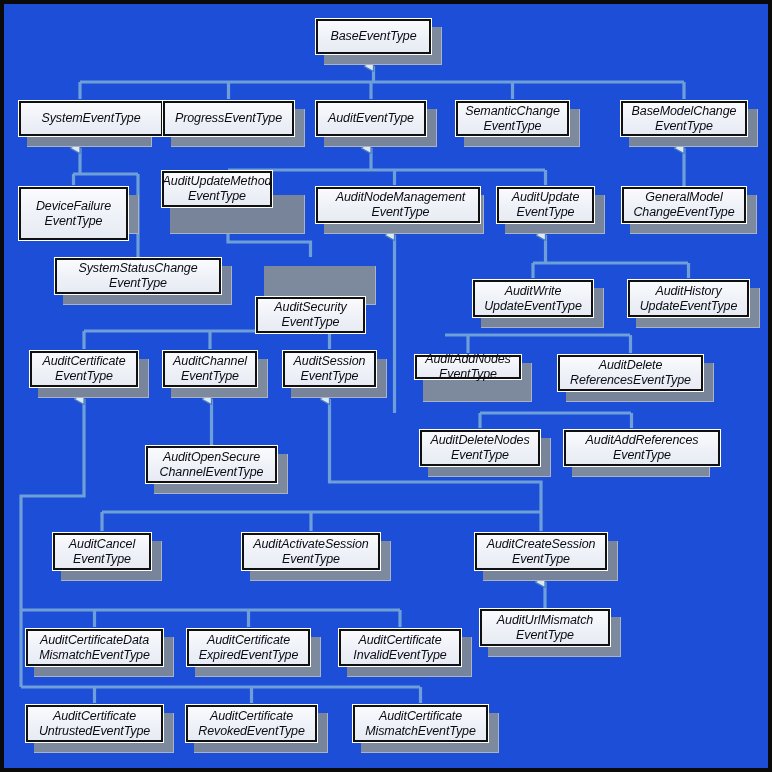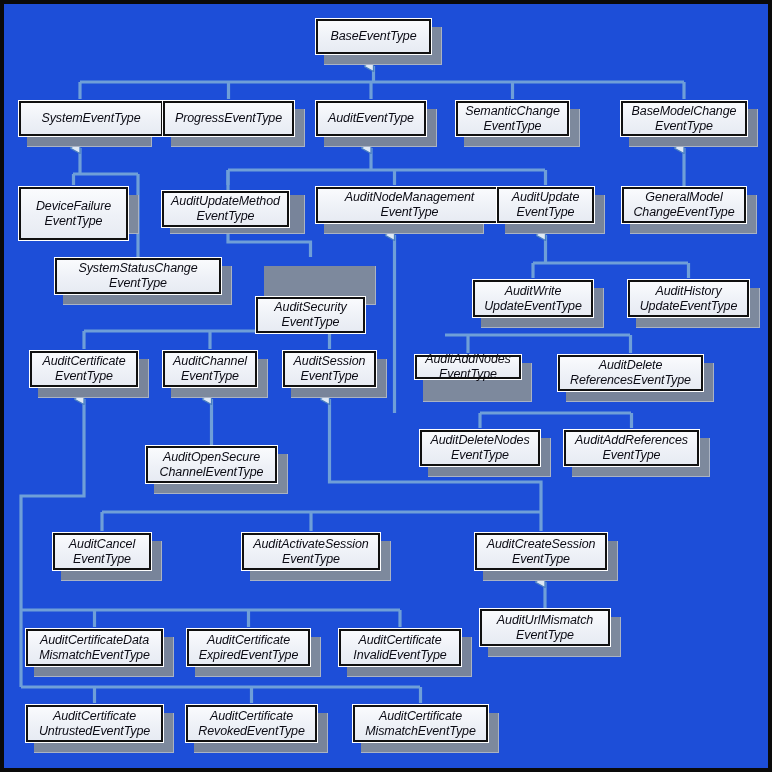--- a/index.html
+++ b/index.html
@@ -140,26 +140,26 @@
       <div class="node" style="left: 616px; top: 96px; width: 128px; height: 37px;">
         <span class="lbl">BaseModelChange
 EventType</span>
       </div>
       <div class="shadow" style="left: 23px; top: 191px; width: 111px; height: 38px;"></div>
       <div class="node" style="left: 14px; top: 182px; width: 111px; height: 55px;">
         <span class="lbl">DeviceFailure
 EventType</span>
       </div>
       <div class="shadow v2" style="left: 166px; top: 191px; width: 134px; height: 38px;"></div>
-      <div class="node" style="left: 157px; top: 186px; width: 129px; height: 38px;">
+      <div class="node" style="left: 157px; top: 166px; width: 112px; height: 38px;">
         <span class="lbl">AuditUpdateMethod
 EventType</span>
       </div>
       <div class="shadow" style="left: 320px; top: 191px; width: 159px; height: 38px;"></div>
-      <div class="node" style="left: 311px; top: 182px; width: 184px; height: 38px; padding-left: 8px;">
+      <div class="node" style="left: 311px; top: 182px; width: 166px; height: 38px; padding-left: 8px;">
         <span class="lbl">AuditNodeManagement
 EventType</span>
       </div>
       <div class="shadow v2" style="left: 501px; top: 191px; width: 99px; height: 38px;"></div>
       <div class="node" style="left: 492px; top: 182px; width: 99px; height: 38px;">
         <span class="lbl">AuditUpdate
 EventType</span>
       </div>
       <div class="shadow" style="left: 626px; top: 191px; width: 126px; height: 38px;"></div>
       <div class="node" style="left: 617px; top: 182px; width: 126px; height: 38px;">
@@ -215,21 +215,21 @@
       <div class="node" style="left: 141px; top: 441px; width: 133px; height: 39px;">
         <span class="lbl">AuditOpenSecure
 ChannelEventType</span>
       </div>
       <div class="shadow v2" style="left: 424px; top: 434px; width: 122px; height: 38px;"></div>
       <div class="node" style="left: 415px; top: 425px; width: 122px; height: 38px;">
         <span class="lbl">AuditDeleteNodes
 EventType</span>
       </div>
       <div class="shadow" style="left: 568px; top: 434px; width: 137px; height: 38px;"></div>
-      <div class="node" style="left: 559px; top: 425px; width: 137px; height: 38px;">
+      <div class="node" style="left: 559px; top: 425px; width: 158px; height: 38px;">
         <span class="lbl">AuditAddReferences
 EventType</span>
       </div>
       <div class="shadow v2" style="left: 57px; top: 537px; width: 100px; height: 39px;"></div>
       <div class="node" style="left: 48px; top: 528px; width: 100px; height: 39px;">
         <span class="lbl">AuditCancel
 EventType</span>
       </div>
       <div class="shadow" style="left: 246px; top: 537px; width: 140px; height: 39px;"></div>
       <div class="node" style="left: 237px; top: 528px; width: 140px; height: 39px;">

